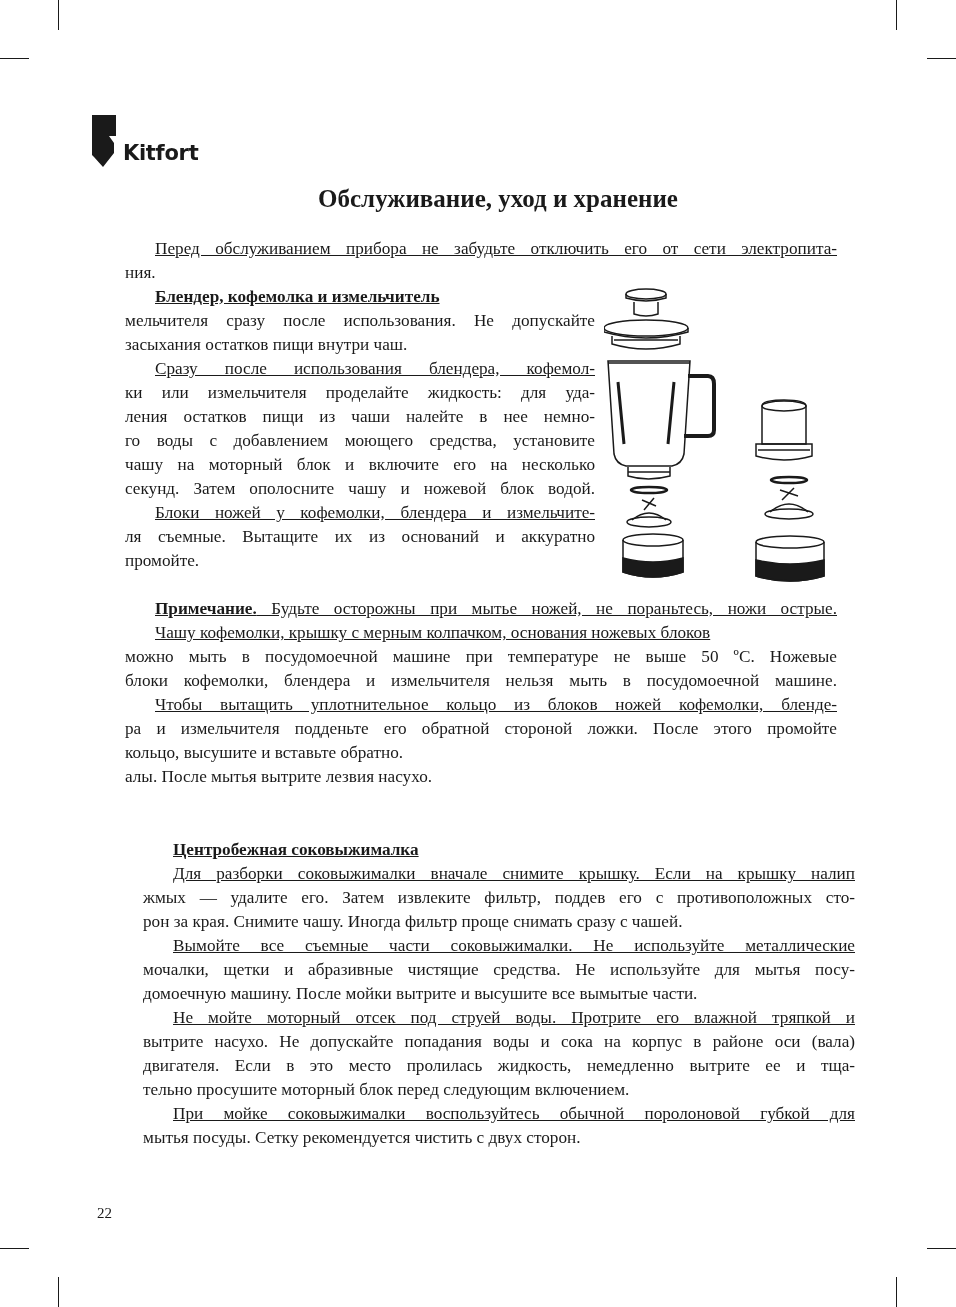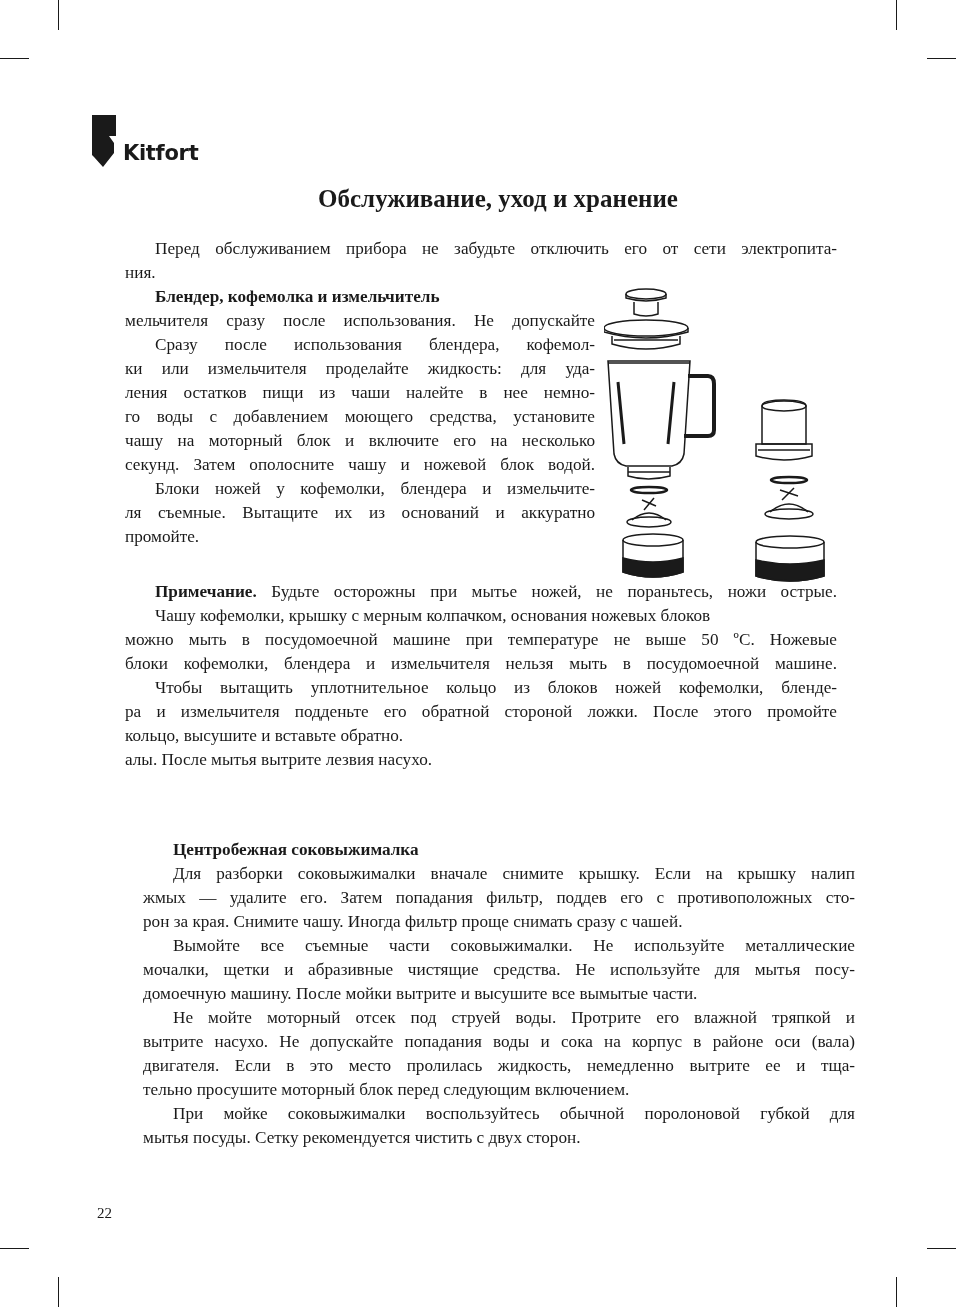--- a/index.html
+++ b/index.html
@@ -3,21 +3,21 @@
 <meta charset="utf-8">
 <style>
   html, body { margin: 0; padding: 0; background: #ffffff; }
   body { width: 956px; height: 1307px; position: relative; overflow: hidden; font-family: "Liberation Serif", serif; color: #1a1a1a; }
   .crop { position: absolute; background: #1a1a1a; }
   .logo { position: absolute; left: 92px; top: 115px; width: 110px; height: 56px; }
   .logo-text { position: absolute; left: 31px; top: 28px; font-family: "DejaVu Sans", sans-serif; font-weight: bold; font-size: 21px; letter-spacing: -0.3px; color: #1a1a1a; line-height: 1; }
   .title { position: absolute; left: 0; width: 956px; top: 183px; text-align: center; font-weight: bold; font-size: 25px; line-height: 32px; margin-left: 20px; }
   .text { position: absolute; left: 125px; font-size: 17.2px; line-height: 24px; }
   .line { white-space: nowrap; display: block; height: 24px; }
-  .ind { padding-left: 30px; }
+  .ind { padding-left: 30px; text-decoration: underline; }
   .wide { width: 712px; }
   .narrow { width: 470px; }
   .justify { text-align: justify; text-align-last: justify; }
   b { font-weight: bold; }
   .figure { position: absolute; left: 604px; top: 284px; width: 232px; height: 302px; }
   .page-num { position: absolute; left: 97px; top: 1205px; font-size: 15px; }
 </style>
 </head>
 <body>
 
@@ -40,20 +40,21 @@
 <div class="title">Обслуживание, уход и хранение</div>
 
 <div class="text wide" style="top:237px;">
   <span class="line ind justify">Перед обслуживанием прибора не забудьте отключить его от сети электропита-</span>
   <span class="line">ния.</span>
 </div>
 
 <div class="text narrow" style="top:285px;">
   <span class="line ind"><b>Блендер, кофемолка и измельчитель</b></span>
   <span class="line justify">мельчителя сразу после использования. Не допускайте</span>
+  <span class="line">засыхания остатков пищи внутри чаш.</span>
   <span class="line ind justify">Сразу после использования блендера, кофемол-</span>
   <span class="line justify">ки или измельчителя проделайте жидкость: для уда-</span>
   <span class="line justify">ления остатков пищи из чаши налейте в нее немно-</span>
   <span class="line justify">го воды с добавлением моющего средства, установите</span>
   <span class="line justify">чашу на моторный блок и включите его на несколько</span>
   <span class="line justify">секунд. Затем ополосните чашу и ножевой блок водой.</span>
   <span class="line ind justify">Блоки ножей у кофемолки, блендера и измельчите-</span>
   <span class="line justify">ля съемные. Вытащите их из оснований и аккуратно</span>
   <span class="line">промойте.</span>
 </div>
@@ -97,35 +98,35 @@
     <path d="M176 206 L194 212 M190 204 L178 216"></path>
     <path d="M166 228 Q185 212 204 228"></path>
     <ellipse cx="185" cy="230" rx="24" ry="5"></ellipse>
 
     <ellipse cx="186" cy="258" rx="34" ry="6"></ellipse>
     <path d="M152 258 V292 Q186 302 220 292 V258"></path>
     <path d="M152 276 V292 Q186 302 220 292 V276 Q186 284 152 276 Z" fill="#1a1a1a"></path>
   </svg>
 </div>
 
-<div class="text wide" style="top:580px;">
+<div class="text wide" style="top:597px;">
   <span class="line ind justify"><b>Примечание.</b><span> Будьте осторожны при мытье ножей, не пораньтесь, ножи острые.</span></span>
   <span class="line ind">Чашу кофемолки, крышку с мерным колпачком, основания ножевых блоков</span>
   <span class="line justify">можно мыть в посудомоечной машине при температуре не выше 50 ºС. Ножевые</span>
   <span class="line justify">блоки кофемолки, блендера и измельчителя нельзя мыть в посудомоечной машине.</span>
   <span class="line ind justify">Чтобы вытащить уплотнительное кольцо из блоков ножей кофемолки, бленде-</span>
   <span class="line justify">ра и измельчителя подденьте его обратной стороной ложки. После этого промойте</span>
   <span class="line">кольцо, высушите и вставьте обратно.</span>
   <span class="line">алы. После мытья вытрите лезвия насухо.</span>
 </div>
 
 <div class="text wide" style="top:838px;margin-left:18px;">
   <span class="line ind"><b>Центробежная соковыжималка</b></span>
   <span class="line ind justify">Для разборки соковыжималки вначале снимите крышку. Если на крышку налип</span>
-  <span class="line justify">жмых — удалите его. Затем попадания фильтр, поддев его с противоположных сто-</span>
+  <span class="line justify">жмых — удалите его. Затем извлеките фильтр, поддев его с противоположных сто-</span>
   <span class="line">рон за края. Снимите чашу. Иногда фильтр проще снимать сразу с чашей.</span>
   <span class="line ind justify">Вымойте все съемные части соковыжималки. Не используйте металлические</span>
   <span class="line justify">мочалки, щетки и абразивные чистящие средства. Не используйте для мытья посу-</span>
   <span class="line">домоечную машину. После мойки вытрите и высушите все вымытые части.</span>
   <span class="line ind justify">Не мойте моторный отсек под струей воды. Протрите его влажной тряпкой и</span>
   <span class="line justify">вытрите насухо. Не допускайте попадания воды и сока на корпус в районе оси (вала)</span>
   <span class="line justify">двигателя. Если в это место пролилась жидкость, немедленно вытрите ее и тща-</span>
   <span class="line">тельно просушите моторный блок перед следующим включением.</span>
   <span class="line ind justify">При мойке соковыжималки воспользуйтесь обычной поролоновой губкой для</span>
   <span class="line">мытья посуды. Сетку рекомендуется чистить с двух сторон.</span>

